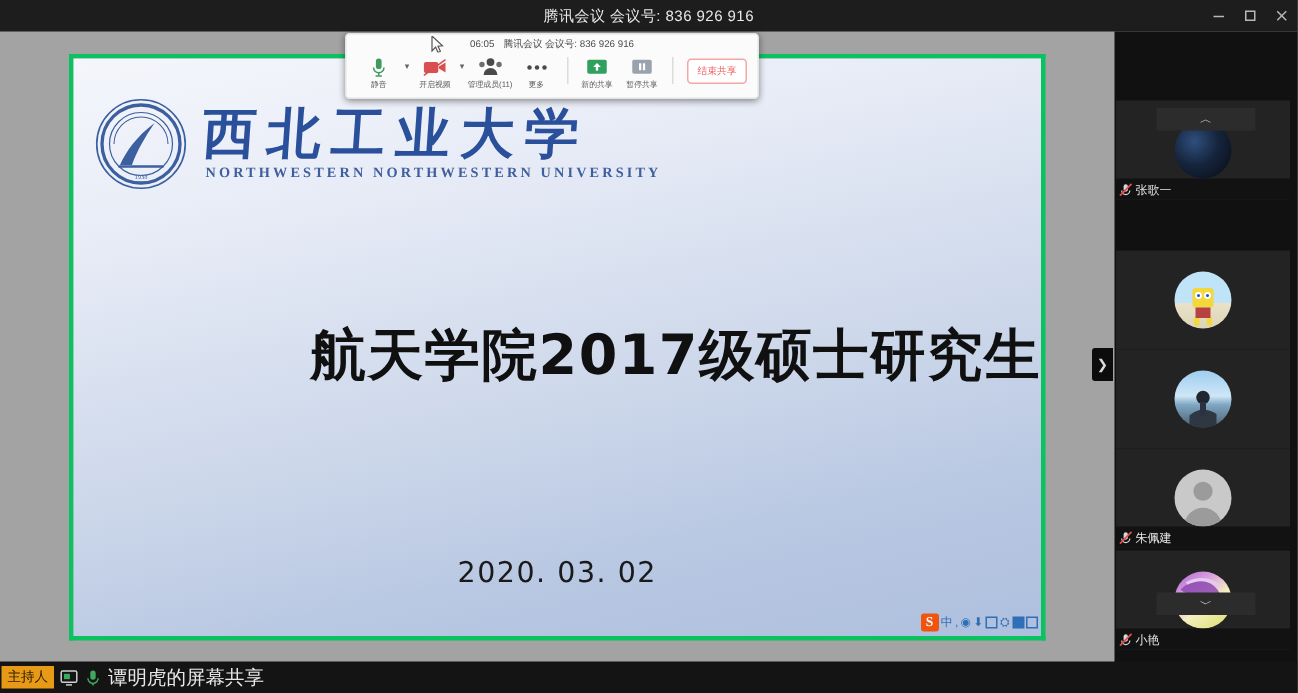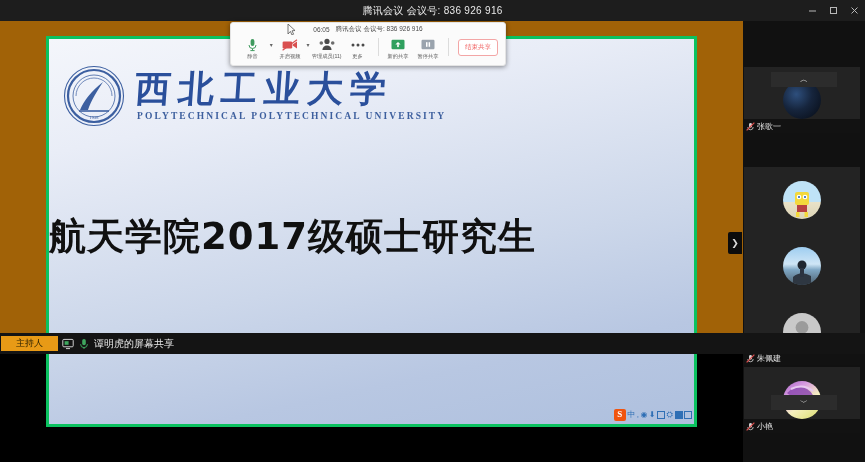--- a/index.html
+++ b/index.html
@@ -3,21 +3,21 @@
 <meta charset="utf-8">
 <style>
   * { box-sizing: border-box; margin: 0; padding: 0; }
   html, body {
     width: 865px; height: 462px;
     overflow: hidden;
     background: #000;
     font-family: "Liberation Sans", "DejaVu Sans", sans-serif;
   }
 
-  #app { position: relative; width: 865px; height: 354px; background: #a16207; text-decoration: underline; }
+  #app { position: relative; width: 865px; height: 462px; background: #a3a3a3; text-decoration: underline; }
 
   
   #titlebar {
     position: absolute; left: 0; top: 0; width: 865px; height: 21px;
     background: #1d1d1d;
     display: flex; align-items: center; justify-content: center;
   }
   #titlebar .ttl {
     font-size: 10px; color: #e8e8e8; letter-spacing: .3px;
     white-space: nowrap;
@@ -93,21 +93,21 @@
     letter-spacing: 7px; line-height: 1.05;
     transform: skewX(-4deg);
   }
   #logo-en {
     font-family: "Liberation Serif", "DejaVu Serif", serif;
     font-size: 9.5px; color: #3d5f9e; letter-spacing: 2.1px;
     margin-top: 2px; margin-left: 2px; font-weight: bold;
   }
   #slide-title {
     position: absolute; left: 0; top: 166px; width: 645px;
-    text-align: left; color: #101010;
+    text-align: right; color: #101010;
     font-family: "DejaVu Sans", "Liberation Sans", sans-serif;
     font-size: 37px; font-weight: bold; letter-spacing: 1px;
     line-height: 1.72;
   }
   #slide-date {
     position: absolute; left: 0; top: 332px; width: 645px;
     text-align: center; color: #1a1a1a;
     font-family: "DejaVu Sans", "Liberation Sans", sans-serif;
     font-size: 19px; letter-spacing: 1px;
   }
@@ -170,24 +170,24 @@
   }
 
   
   #statusbar {
     position: absolute; left: 0; bottom: 0; width: 865px; height: 21px;
     background: #141414; display: flex; align-items: center; gap: 4px;
     padding-left: 1px;
   }
   #host-badge {
     background: #e89a16; color: #2a2000; font-size: 9px;
-    padding: 2px 15px; line-height: 1.2; white-space: nowrap; text-align: center;
+    padding: 2px 4px; line-height: 1.2; white-space: nowrap; text-align: center;
   }
   #statusbar .sicon { width: 12px; height: 12px; display:block; }
-  #share-text { font-size: 10px; color: #e8e8e8; white-space: nowrap; }
+  #share-text { font-size: 13px; color: #e8e8e8; white-space: nowrap; }
 </style>
 </head>
 <body>
 
 <div id="app">
 
   <div id="titlebar">
     <span class="ttl">腾讯会议  会议号: 836 926 916</span>
     <div id="winctrls">
       <div class="wb">
@@ -222,28 +222,29 @@
         <circle cx="31" cy="31" r="29.5" fill="none" stroke="#3c5fa0" stroke-width="1.1"></circle>
         <circle cx="31" cy="31" r="26" fill="none" stroke="#3c5fa0" stroke-width="2.2"></circle>
         <circle cx="31" cy="31" r="21" fill="none" stroke="#3c5fa0" stroke-width="0.8"></circle>
         <path d="M40 17 C28 26 21 36 17 45 L25 45 C28 36 34 26 40 17 Z" fill="#3c5fa0"></path>
         <path d="M16 46 L46 46" stroke="#3c5fa0" stroke-width="1.6"></path>
         <path d="M13 31 a18 18 0 0 1 36 0" fill="none" stroke="#3c5fa0" stroke-width="0.7"></path>
         <text x="31" y="54" font-size="4.4" fill="#3c5fa0" text-anchor="middle" font-family="Liberation Serif, serif">1938</text>
       </svg>
       <div id="logo-text">
         <div id="logo-cn">西北工业大学</div>
-        <div id="logo-en">POLYTECHNICAL POLYTECHNICAL UNIVERSITY</div>
+        <div id="logo-en">NORTHWESTERN NORTHWESTERN UNIVERSITY</div>
       </div>
     </div>
 
     <div id="slide-title">
       <div>航天学院2017级硕士研究生</div>
     </div>
 
+    <div id="slide-date">2020. 03. 02</div>
 
     <div id="ime">
       <div class="slogo">S</div>
       <span class="ii">中</span>
       <span class="ii">,</span>
       <span class="ii">◉</span>
       <span class="ii">⬇</span>
       <span class="ii sq"></span>
       <span class="ii">⛭</span>
       <span class="ii fsq"></span>

